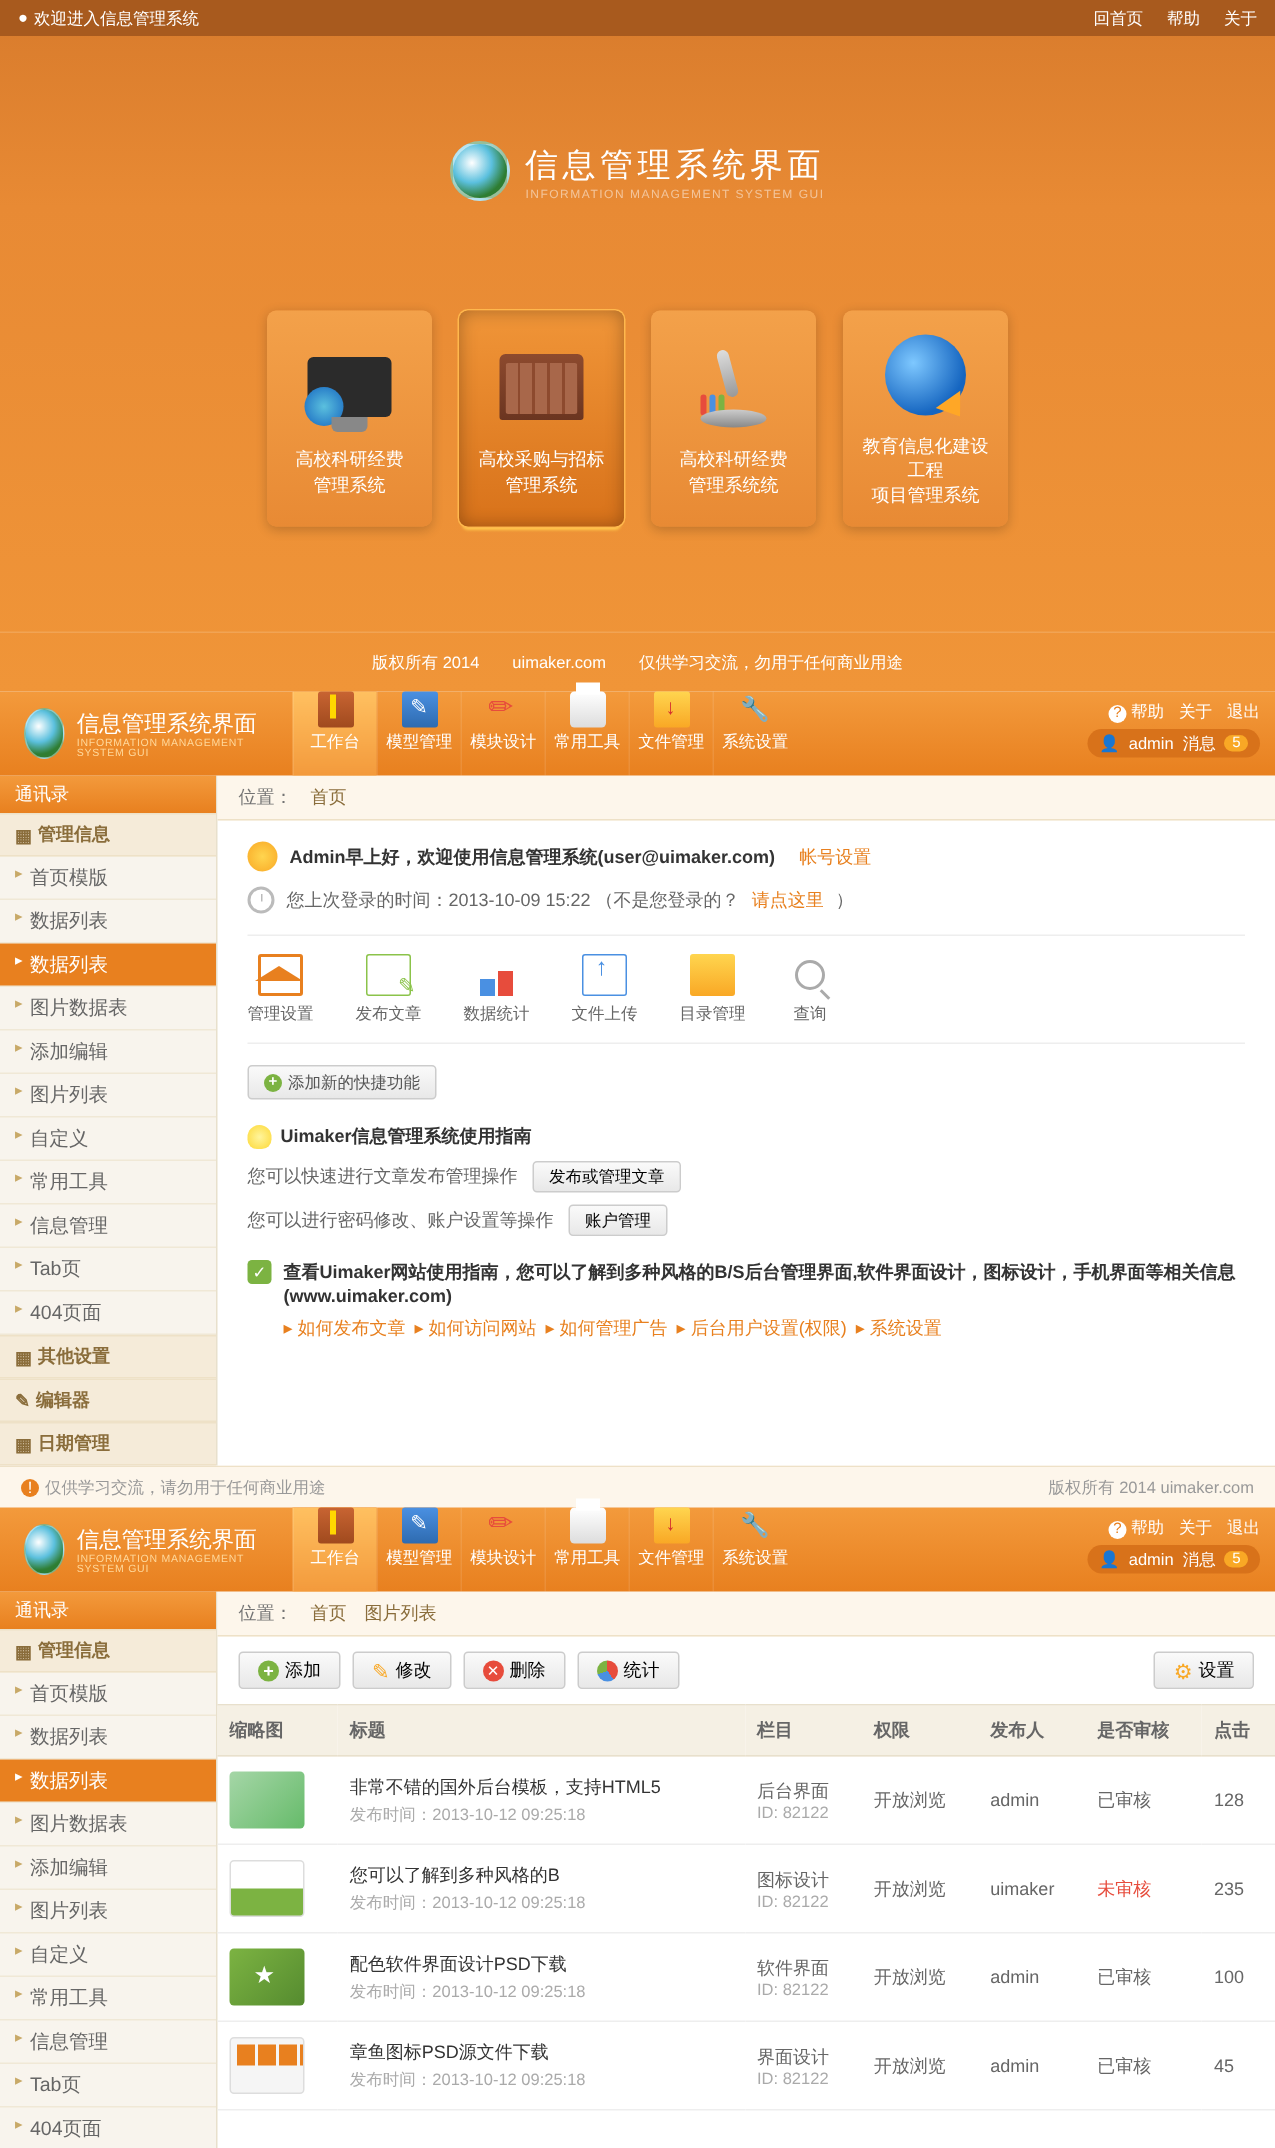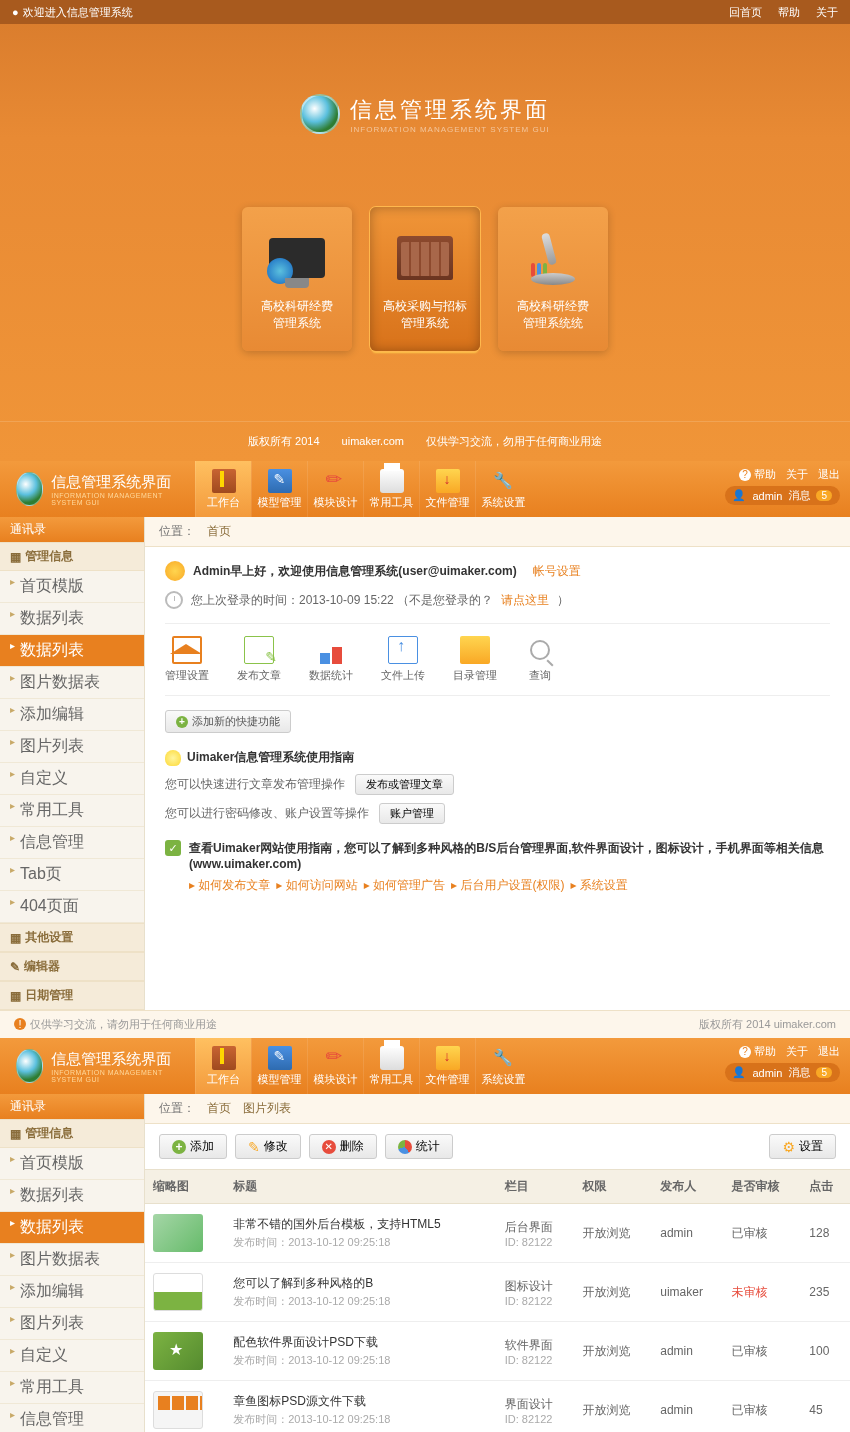--- a/index.html
+++ b/index.html
@@ -35,21 +35,21 @@
 .portal-card-label { color: #fff; text-align: center; font-size: 12px; line-height: 1.4; }
 .portal-footer { text-align: center; color: #fff; font-size: 11px; padding: 12px 0; border-top: 1px solid rgba(255,255,255,0.15); }
 
 
 .admin-header { background: linear-gradient(180deg, #f39a3c, #e8801f); height: 56px; display: flex; align-items: center; position: relative; }
 .admin-logo { display: flex; align-items: center; gap: 8px; padding: 0 16px; width: 195px; }
 .admin-logo-icon { width: 34px; height: 34px; border-radius: 50%; background: radial-gradient(circle at 35% 35%, #fff, #5bc0de 40%, #2e7d32 70%); border: 1px solid rgba(255,255,255,0.4); }
 .admin-logo-text { color: #fff; font-size: 15px; }
 .admin-logo-sub { color: #ffd89b; font-size: 7px; letter-spacing: 0.5px; }
 .admin-nav { display: flex; height: 56px; }
-.admin-nav-item { width: 56px; display: flex; flex-direction: column; align-items: center; justify-content: center; gap: 2px; color: #fff; font-size: 11px; cursor: pointer; border-left: 1px solid rgba(255,255,255,0.1); }
+.admin-nav-item { width: 56px; display: flex; flex-direction: column; align-items: center; justify-content: flex-start; gap: 2px; color: #fff; font-size: 11px; cursor: pointer; border-left: 1px solid rgba(255,255,255,0.1); }
 .admin-nav-item.active { background: linear-gradient(180deg, #ffc060, #f39a3c); }
 .admin-nav-icon { width: 24px; height: 24px; }
 .ni-book { background: linear-gradient(180deg, #c86432, #a04a1e); border-radius: 2px; position: relative; }
 .ni-book::after { content: ''; position: absolute; top: 2px; left: 8px; width: 4px; height: 16px; background: #ffd700; }
 .ni-edit { background: linear-gradient(180deg, #4a90e2, #2e6bb0); border-radius: 2px; position: relative; }
 .ni-edit::after { content: '✎'; position: absolute; color: #fff; font-size: 14px; top: 2px; left: 6px; }
 .ni-design { background: transparent; position: relative; }
 .ni-design::after { content: '✏'; color: #e74c3c; font-size: 20px; position: absolute; top: -2px; left: 2px; }
 .ni-print { background: linear-gradient(180deg, #fff, #ddd); border-radius: 3px; position: relative; }
 .ni-print::before { content: ''; position: absolute; top: -6px; left: 4px; width: 16px; height: 8px; background: #fff; }
@@ -61,21 +61,21 @@
 .ahr-line1 { display: flex; gap: 10px; font-size: 11px; color: #fff; }
 .ahr-help::before { content: '?'; display: inline-block; width: 12px; height: 12px; background: #fff; color: #e8801f; border-radius: 50%; text-align: center; line-height: 12px; margin-right: 3px; font-size: 10px; }
 .ahr-line2 { background: #d8721a; border-radius: 10px; padding: 2px 8px; display: flex; align-items: center; gap: 6px; color: #fff; font-size: 11px; }
 .ahr-badge { background: #f9a825; color: #fff; border-radius: 8px; padding: 0 5px; font-size: 10px; }
 
 
 .admin-body { display: flex; background: #f8f4ed; }
 .sidebar { width: 144px; flex-shrink: 0; background: #f8f4ed; }
 .sidebar-group-title { background: linear-gradient(180deg, #f39a3c, #e8801f); color: #fff; padding: 4px 10px; font-size: 12px; }
 .sidebar-header { background: #f5ebd9; color: #8a6d3b; padding: 5px 10px; font-size: 12px; font-weight: bold; border-top: 1px solid #eee1c7; border-bottom: 1px solid #eee1c7; display: flex; align-items: center; gap: 4px; }
-.sidebar-item { padding: 5px 10px 5px 20px; font-size: 16px; color: #666; cursor: pointer; position: relative; border-bottom: 1px solid #f0e8d6; }
+.sidebar-item { padding: 5px 10px 5px 20px; font-size: 13px; color: #666; cursor: pointer; position: relative; border-bottom: 1px solid #f0e8d6; }
 .sidebar-item::before { content: '▸'; position: absolute; left: 10px; color: #c8a968; font-size: 10px; }
 .sidebar-item.active { background: #e8801f; color: #fff; }
 .sidebar-item.active::after { content: ''; position: absolute; right: -8px; top: 50%; transform: translateY(-50%); border: 8px solid transparent; border-left-color: #e8801f; }
 .sidebar-item.active::before { color: #fff; }
 .main { flex: 1; background: #fff; border-left: 1px solid #e8e0cc; }
 .breadcrumb { background: #fdf6eb; padding: 6px 14px; font-size: 12px; color: #8a6d3b; border-bottom: 1px solid #eee1c7; }
 .breadcrumb .label { color: #737373; }
 .content { padding: 14px 20px; }
 
 .welcome-row { display: flex; align-items: center; gap: 8px; font-size: 12px; margin-bottom: 10px; }
@@ -187,20 +187,29 @@
           <div class="pc-microscope">
             <div class="pc-tubes">
               <span style="background:#e74c3c"></span>
               <span style="background:#4a90e2"></span>
               <span style="background:#7cb342"></span>
             </div>
           </div>
         </div>
       <div class="portal-card-label" style="white-space:pre-line">高校科研经费
 管理系统统</div>
+    </div>
+    <div class="portal-card">
+      <div class="portal-card-icon">
+          <div class="pc-world">
+            <div class="pc-arrow"></div>
+          </div>
+        </div>
+      <div class="portal-card-label" style="white-space:pre-line">教育信息化建设工程
+项目管理系统</div>
     </div>
   </div>
   <div class="portal-footer">版权所有 2014　　uimaker.com　　仅供学习交流，勿用于任何商业用途</div>
 </div>
 
 <div class="admin-header">
   <div class="admin-logo">
     <div class="admin-logo-icon"></div>
     <div>
       <div class="admin-logo-text">信息管理系统界面</div>

